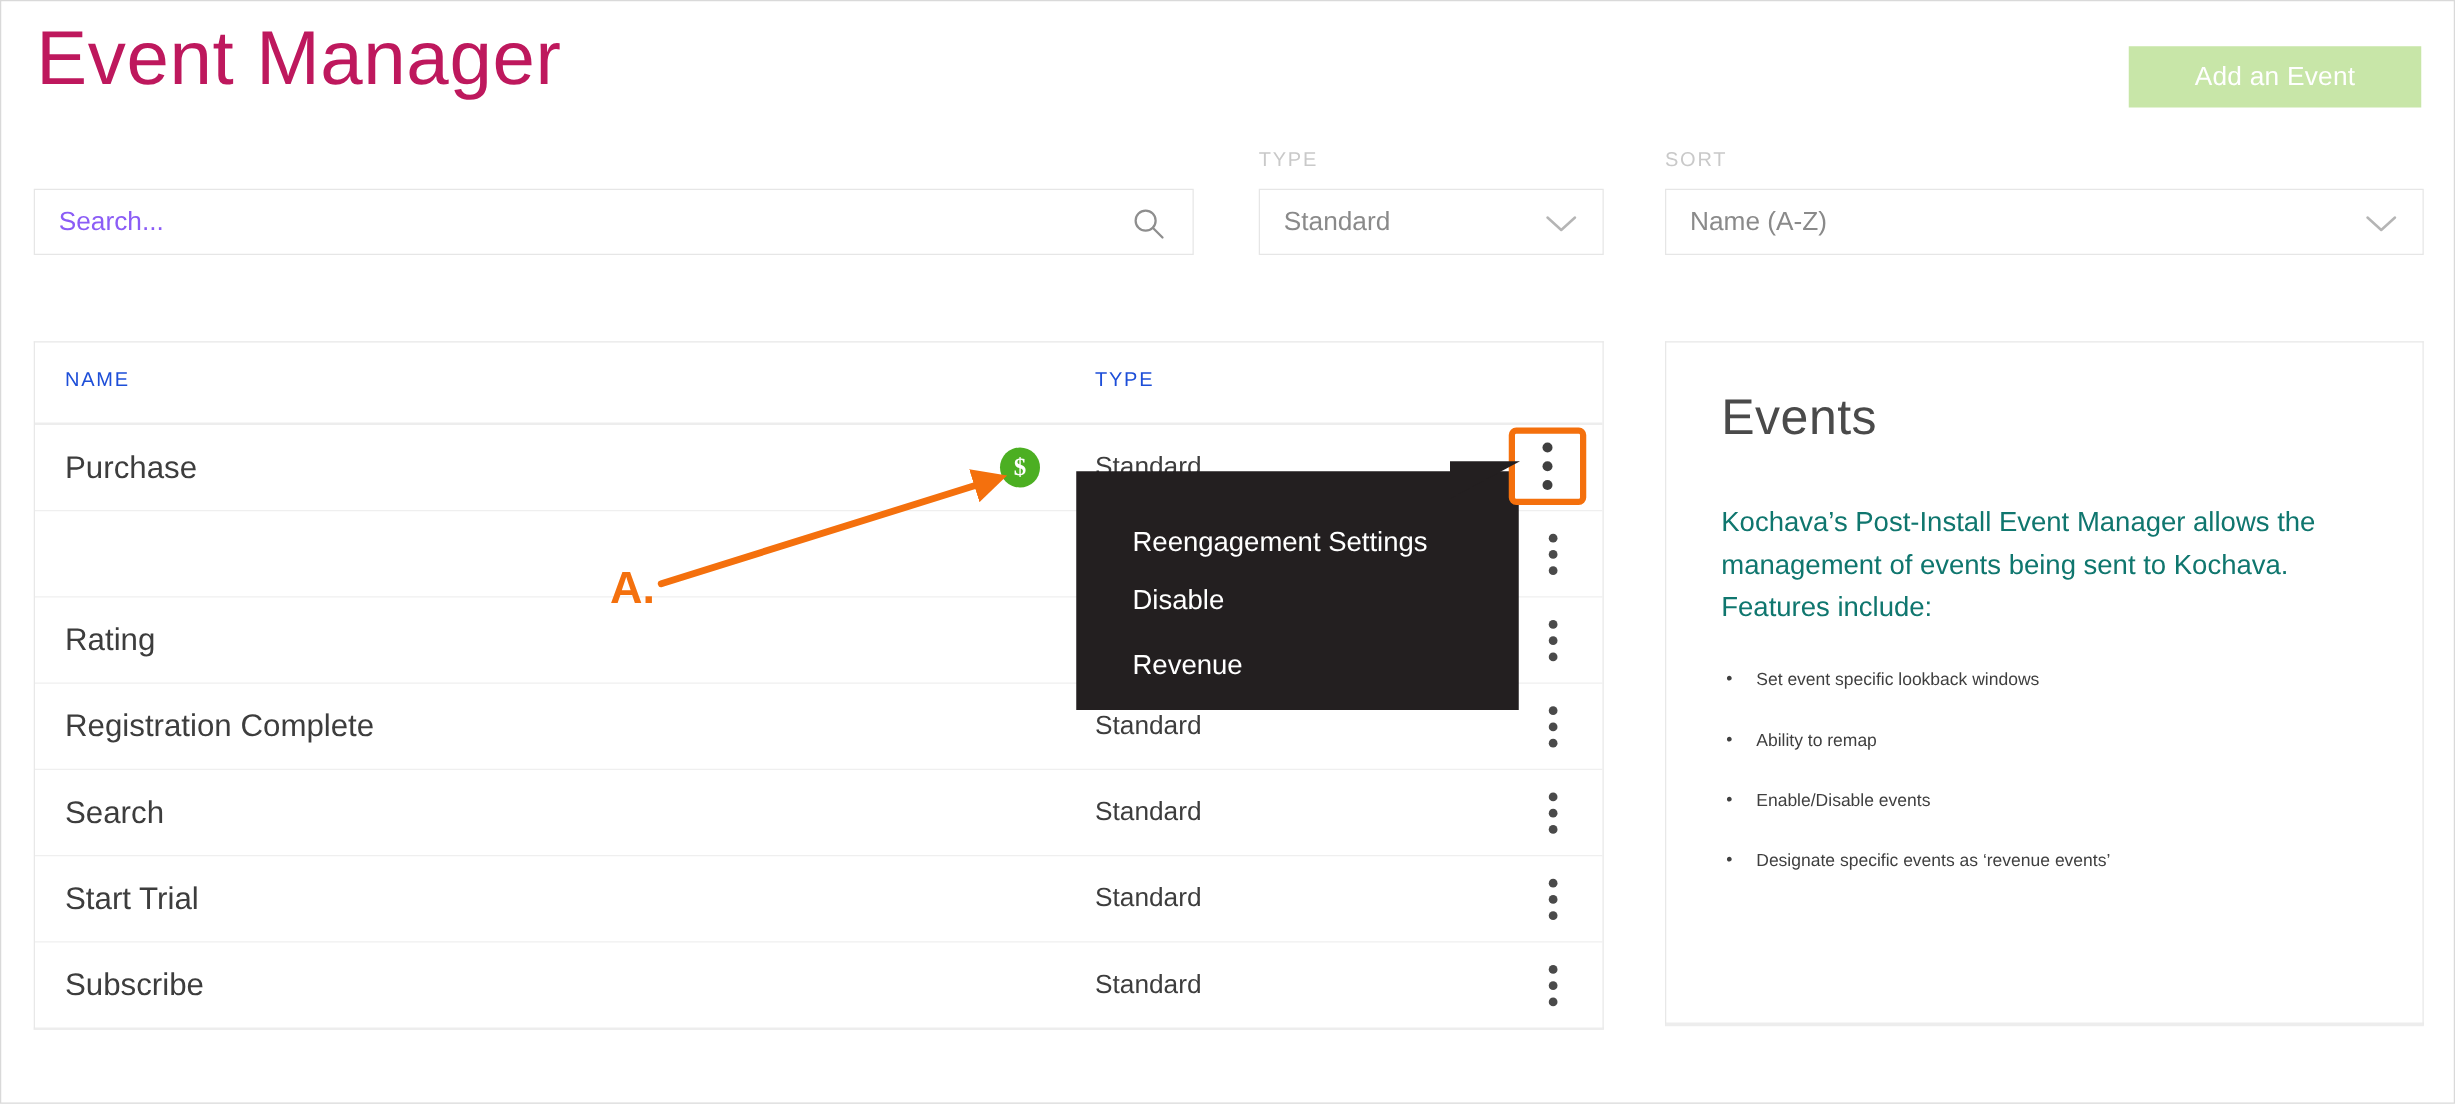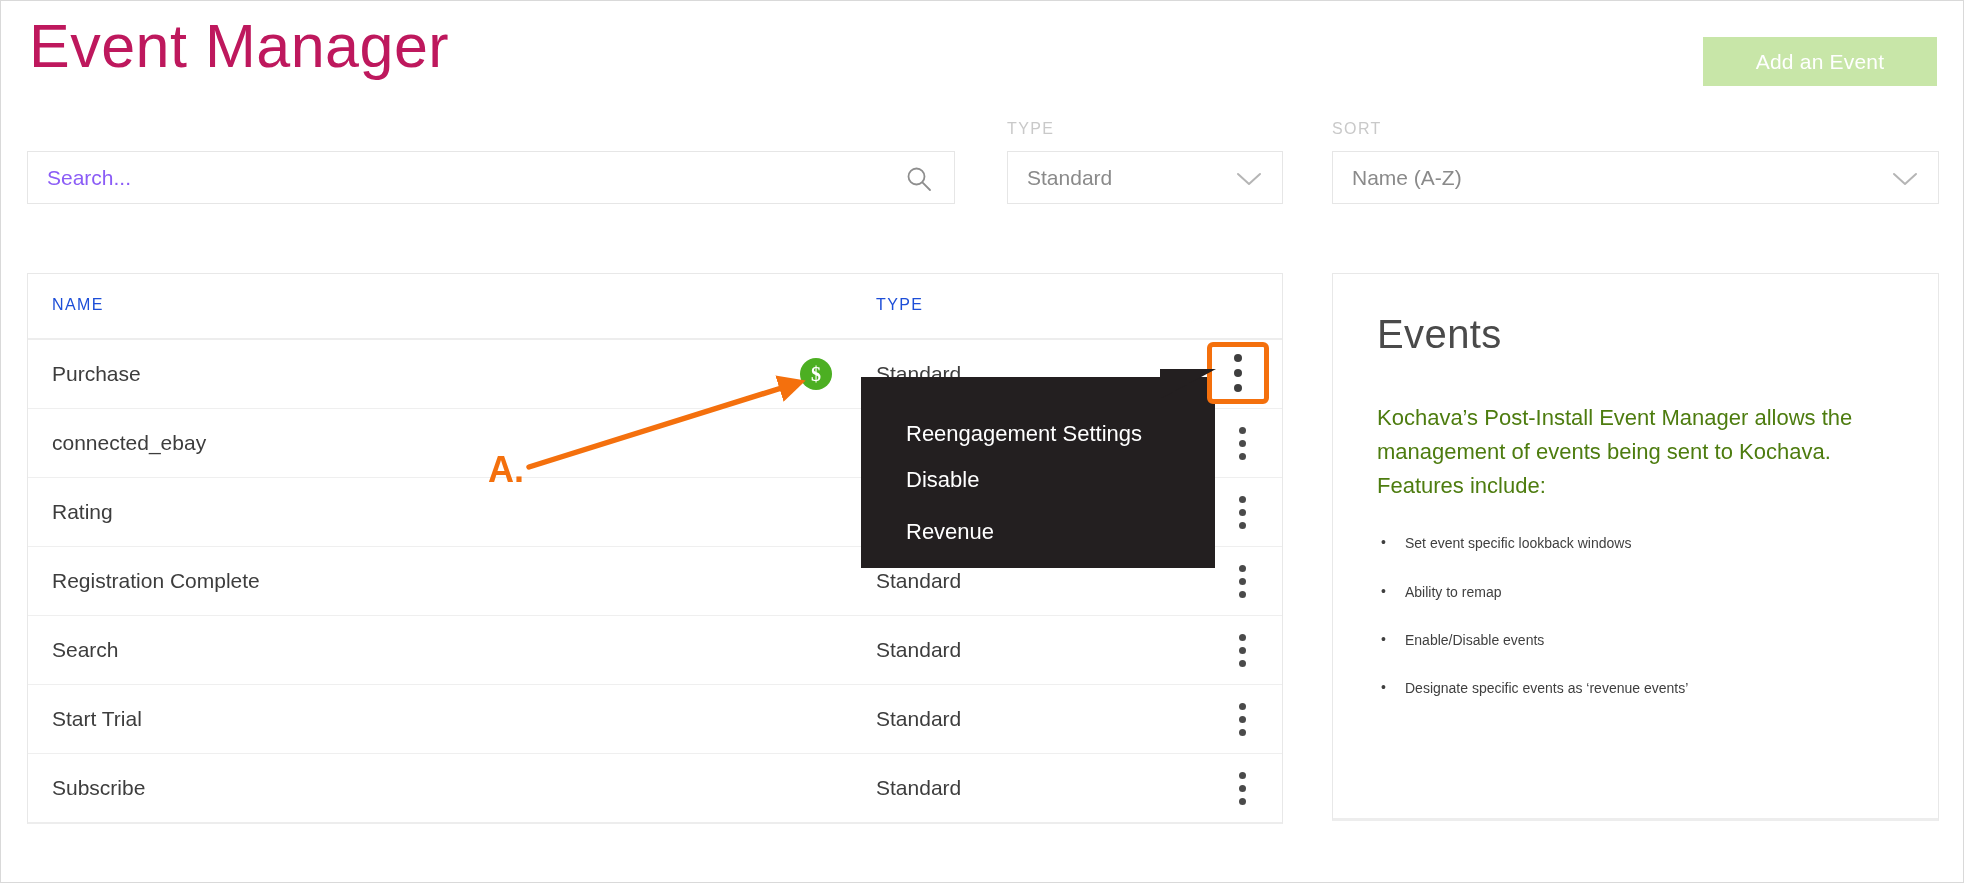--- a/index.html
+++ b/index.html
@@ -71,21 +71,21 @@
   .th-name { left:24px; }
   .th-type { left:848px; }
   .row {
     height:68px; position:relative;
     border-bottom:1px solid #efefef;
   }
   .row:last-child { border-bottom:none; }
   .cell-name {
     position:absolute; left:24px; top:0; height:68px;
     display:flex; align-items:center;
-    font-size:21px; color:#3d3d3d; font-weight:400;
+    font-size:25px; color:#3d3d3d; font-weight:400;
   }
   .cell-type {
     position:absolute; left:848px; top:0; height:68px;
     display:flex; align-items:center;
     font-size:21px; color:#3d3d3d; font-weight:400;
   }
   .revenue-badge {
     position:absolute; left:772px; top:18px;
     width:32px; height:32px; border-radius:50%;
     background:#4caf22;
@@ -150,21 +150,21 @@
     box-sizing:border-box;
     border:1px solid #e8e8e8; border-bottom:3px solid #ededed;
     background:#fff; height:548px;
     padding:38px 44px 0 44px;
   }
   .info-title {
     font-size:40px; font-weight:300; color:#4a4a4a;
     letter-spacing:0.4px; margin:0 0 44px 0;
   }
   .info-para {
-    font-size:22px; line-height:1.55; color:#4d7c0f;
+    font-size:22px; line-height:1.55; color:#0f766e;
     margin:0 0 30px 0; font-weight:400;
   }
   .info-list { margin:0; padding:0 0 0 28px; list-style:none; }
   .info-list li {
     font-size:14px; line-height:1.45; color:#3f3f3f;
     margin-bottom:28px; position:relative; font-weight:400;
   }
   .info-list li::before {
     content:"•"; position:absolute; left:-24px; top:-1px; color:#3f3f3f;
   }
@@ -217,21 +217,20 @@
       <div class="th th-name">NAME</div>
       <div class="th th-type">TYPE</div>
     </div>
     <div id="table-body">
         <div class="row">
           <div class="cell-name">Purchase</div>
           <div class="revenue-badge">$</div>
           <div class="cell-type">Standard</div>
         </div>
         <div class="row">
-          <div class="cell-name">connected_ebay</div>
           <div class="cell-type"></div>
           <div class="kebab">
             <i></i>
             <i></i>
             <i></i>
           </div>
         </div>
         <div class="row">
           <div class="cell-name">Rating</div>
           <div class="cell-type"></div>

